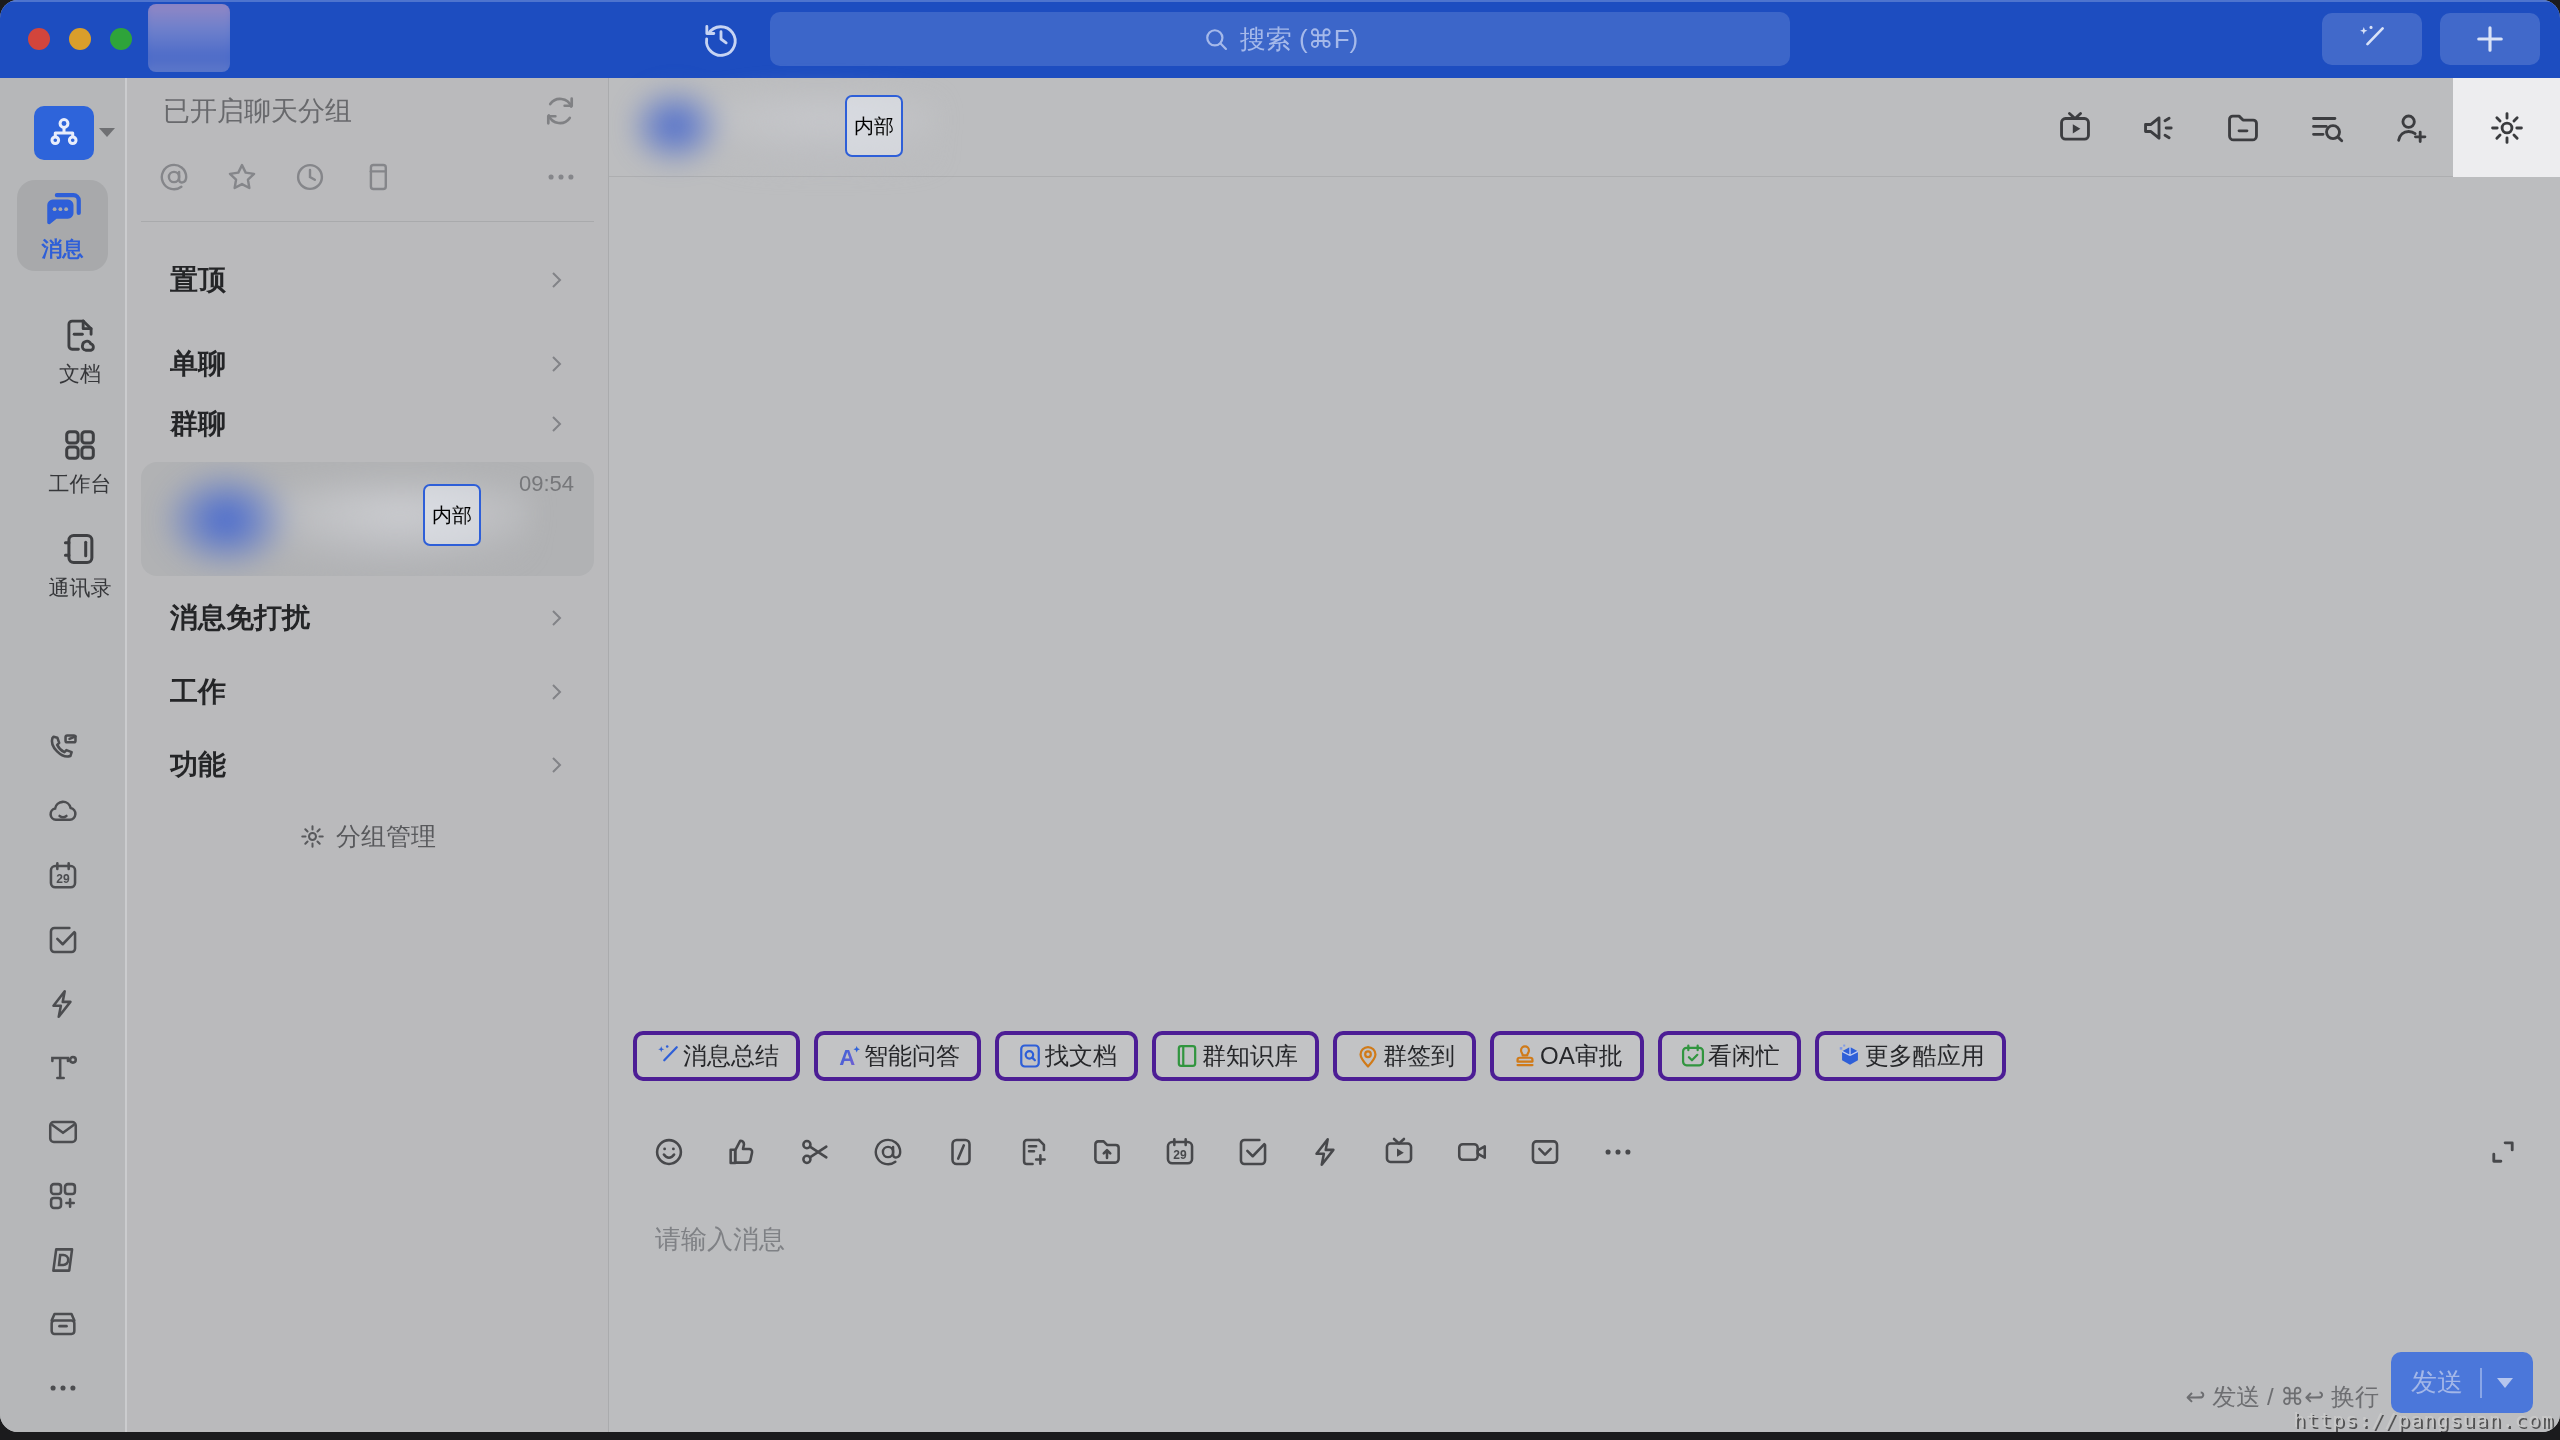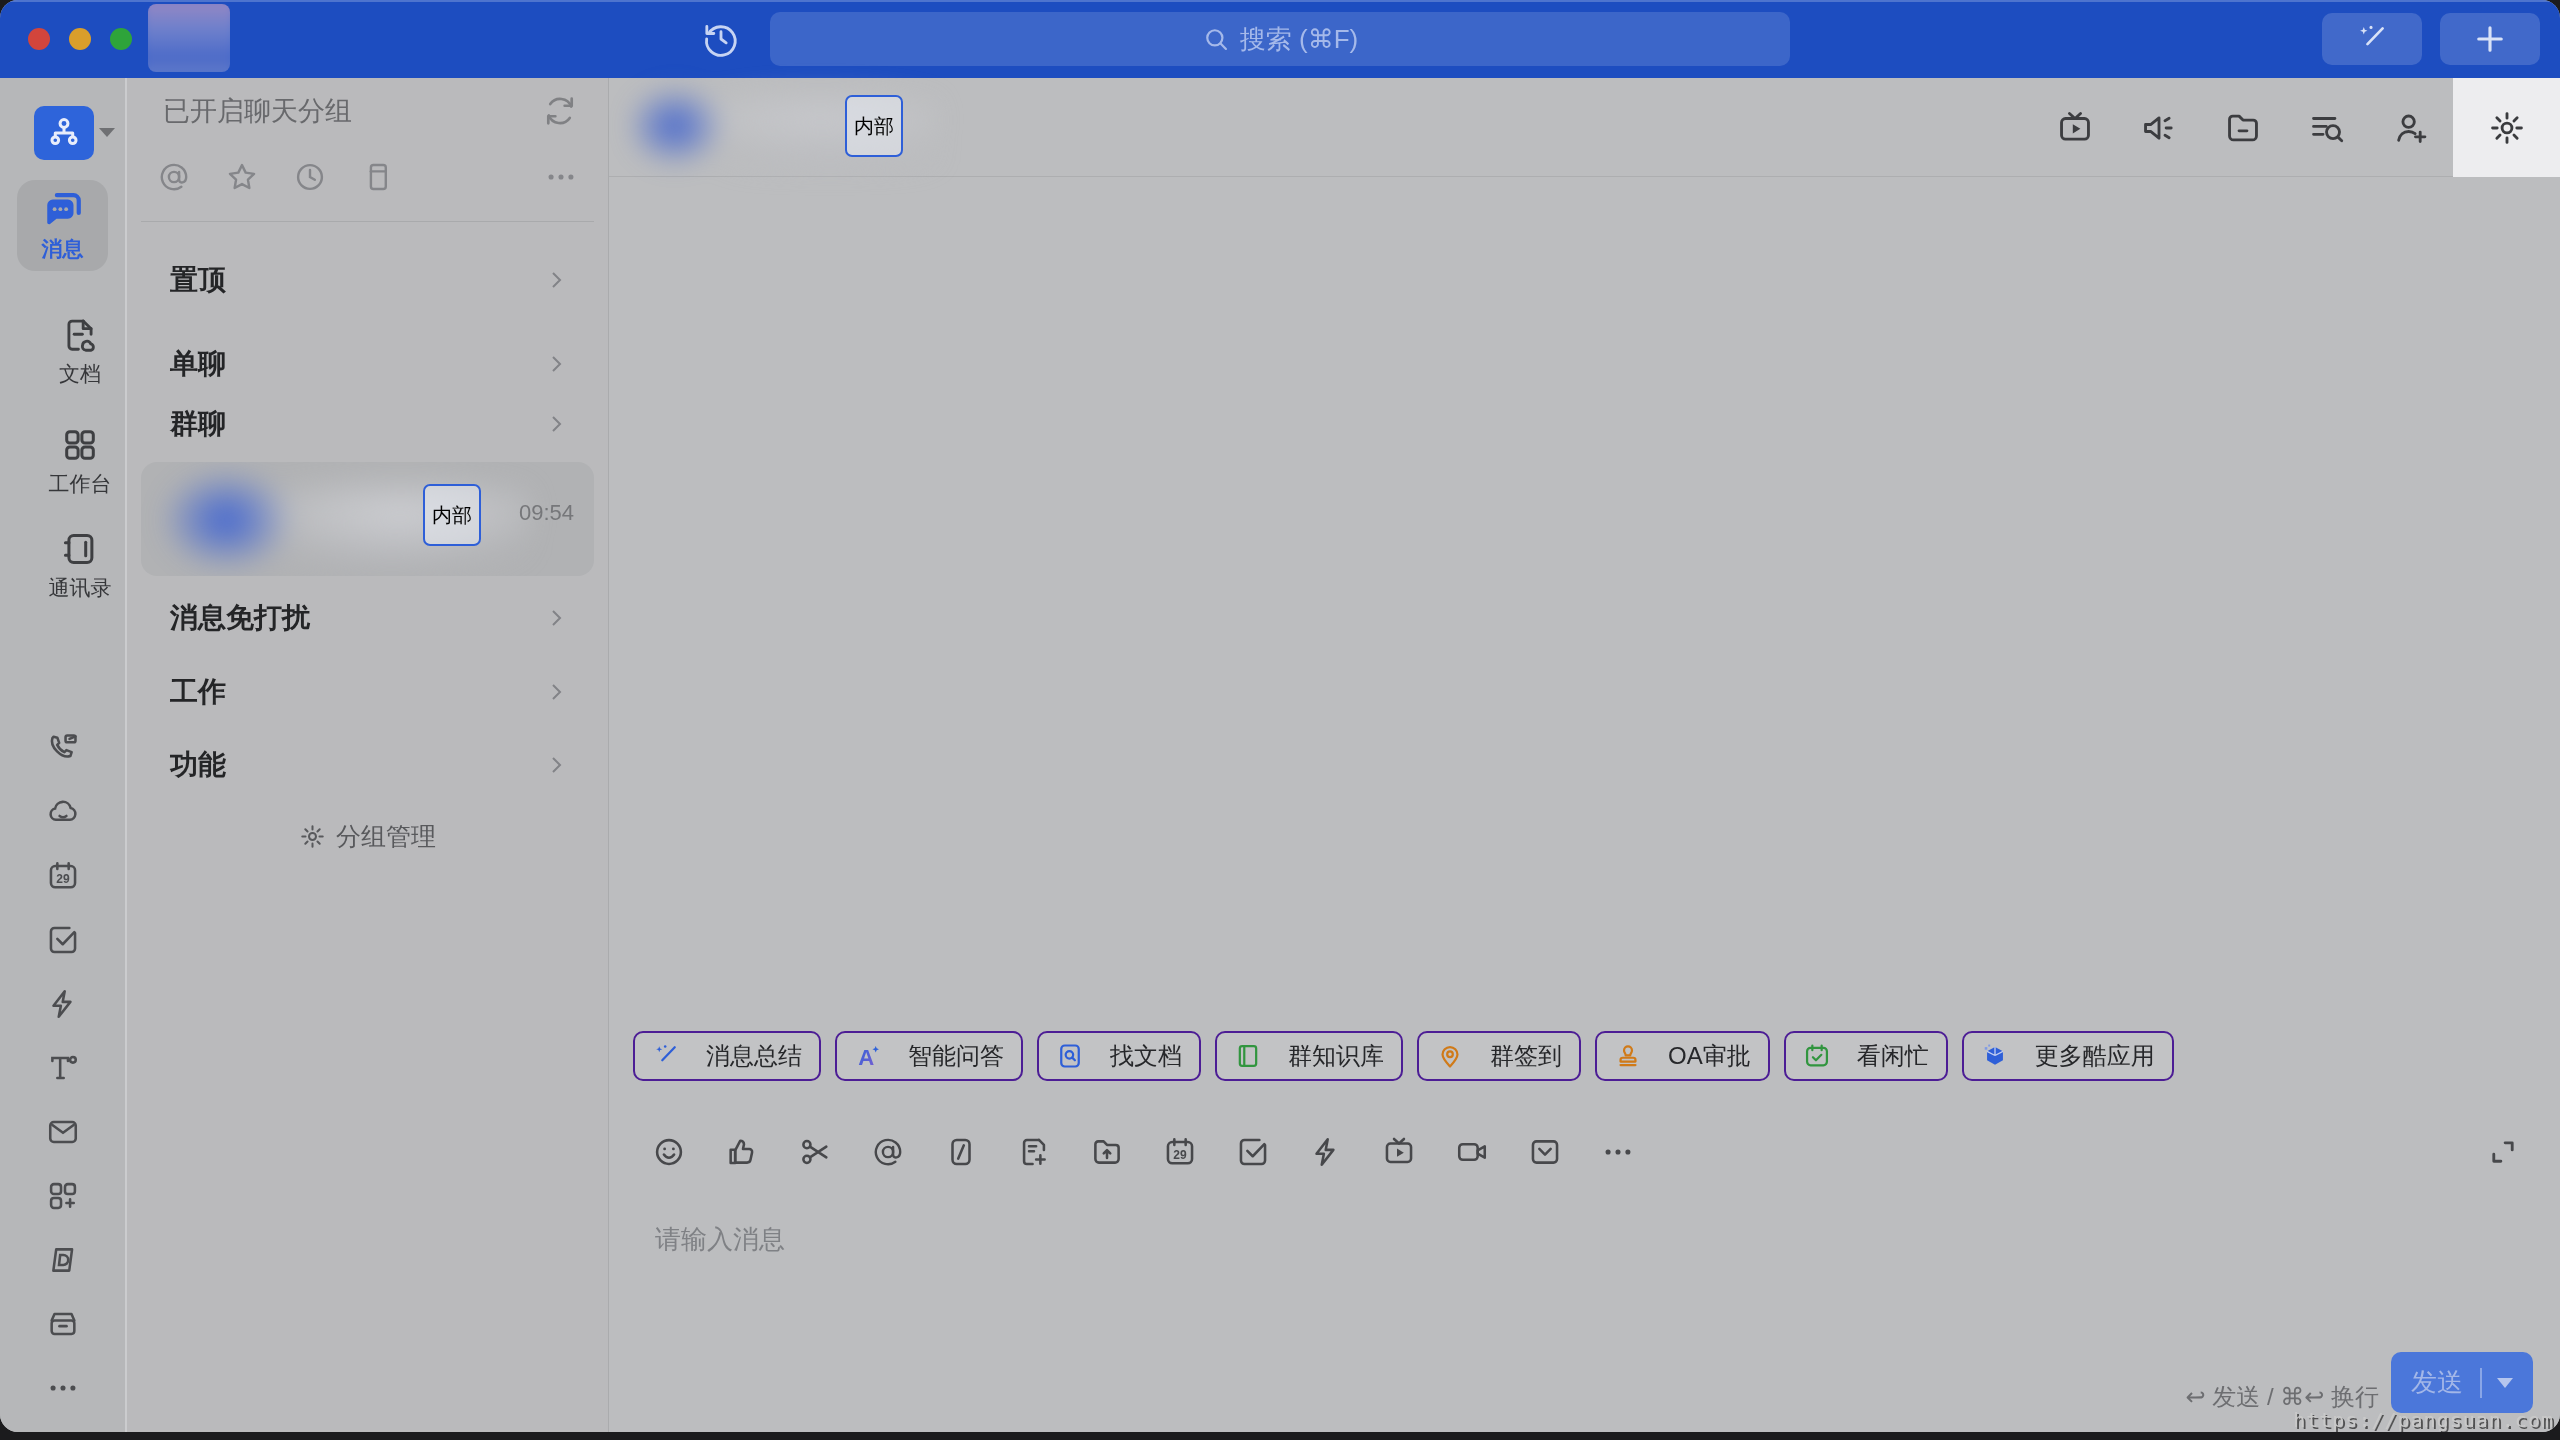--- a/index.html
+++ b/index.html
@@ -66,21 +66,21 @@
   .chat-item { position:absolute; left:14px; right:14px; top:384px; height:114px; border-radius:16px;
     background:#b1b2b4; overflow:hidden; }
   .chat-item .blur { position:absolute; left:10px; top:6px; width:380px; height:100px; filter:blur(12px);
     background:
       radial-gradient(ellipse 95px 75px at 75px 52px, rgba(58,96,210,0.95), rgba(58,96,210,0) 70%),
       radial-gradient(ellipse 230px 55px at 250px 45px, rgba(206,207,211,0.95), rgba(206,207,211,0) 78%),
       radial-gradient(ellipse 200px 40px at 240px 80px, rgba(186,187,191,0.8), rgba(186,187,191,0) 75%); }
   .badge { display:inline-block; border:2px solid #2e5fd8; color:#000000; border-radius:7px;
     font-size:20px; line-height:24px; padding:17px 7px; background:rgba(240,244,253,0.45); }
   .chat-item .badge { position:absolute; left:282px; top:22px; }
-  .chat-item .time { position:absolute; right:20px; top:38px; font-size:22px; color:#76777a; }
+  .chat-item .time { position:absolute; right:20px; top:9px; font-size:22px; color:#76777a; }
   .cl-manage { position:absolute; left:0; right:0; top:736px; height:44px; display:flex; align-items:center;
     justify-content:center; gap:10px; color:#58595c; }
   .cl-manage .mlabel { font-size:25px; }
   .cl-manage .gicon { width:27px; height:27px; }
 
   
   .main { flex:1; position:relative; background:#bcbdbf; min-width:0; }
   .conv-header { position:absolute; left:0; right:0; top:0; height:99px; border-bottom:1px solid #adaeb0; }
   .gear-panel { position:absolute; right:0; top:0; width:107px; height:99px; background:#ededef; }
   .title-blur { position:absolute; left:21px; top:6px; width:310px; height:87px; filter:blur(11px);
@@ -89,22 +89,22 @@
       radial-gradient(ellipse 200px 45px at 190px 35px, rgba(199,200,204,0.95), rgba(199,200,204,0) 80%),
       radial-gradient(ellipse 170px 35px at 200px 70px, rgba(188,189,193,0.85), rgba(188,189,193,0) 75%); }
   .conv-header .badge { position:absolute; left:236px; top:17px; }
   .conv-actions { position:absolute; right:0; top:0; height:99px; display:flex; align-items:center; color:#3c3d40; }
   .conv-actions .abtn { width:84px; height:99px; display:flex; align-items:center; justify-content:center; }
   .conv-actions .abtn.gear { width:107px; color:#3a3b3e; }
   .ic38 { width:38px; height:38px; }
 
   
   .chips { position:absolute; left:24px; top:953px; display:flex; gap:14px; }
-  .chip { height:50px; border:2px solid #4c1d95; border-radius:10px; background:rgba(255,255,255,0.10);
-    display:flex; align-items:center; gap:26px; padding:0 17px; }
+  .chip { height:50px; border:4px solid #4c1d95; border-radius:10px; background:rgba(255,255,255,0.10);
+    display:flex; align-items:center; gap:1px; padding:0 17px; }
   .chip .clabel { font-size:24px; color:#26272a; white-space:nowrap; }
   .chip .cicon { width:28px; height:28px; flex:0 0 auto; }
 
   
   .composer-bar { position:absolute; left:0; right:0; top:1052px; height:44px; display:flex; align-items:center;
     padding-left:43px; gap:39px; color:#47484b; }
   .composer-bar .tbic { width:34px; height:34px; flex:0 0 auto; }
   .expand-btn { position:absolute; right:40px; top:1057px; width:34px; height:34px; color:#47484b; }
 
   .input-placeholder { position:absolute; left:46px; top:1144px; font-size:26px; color:#7f8185; }

